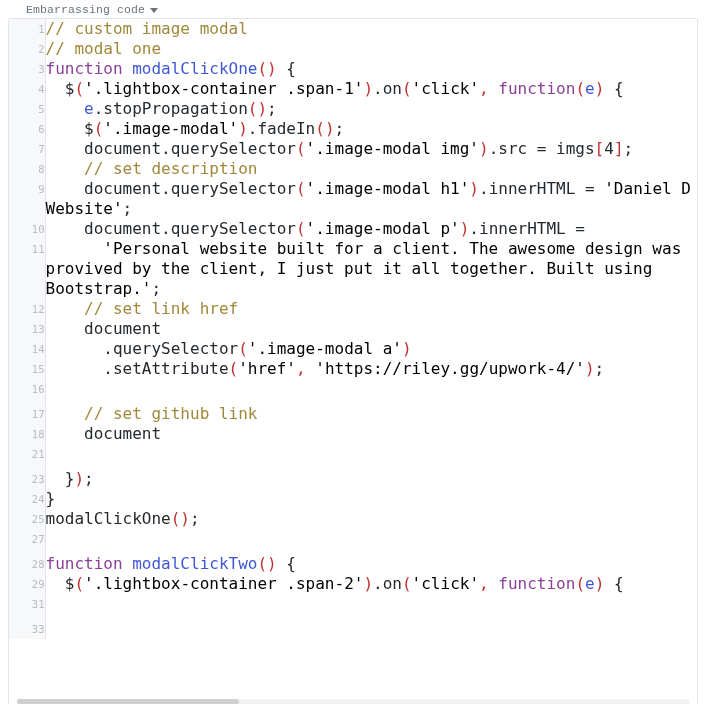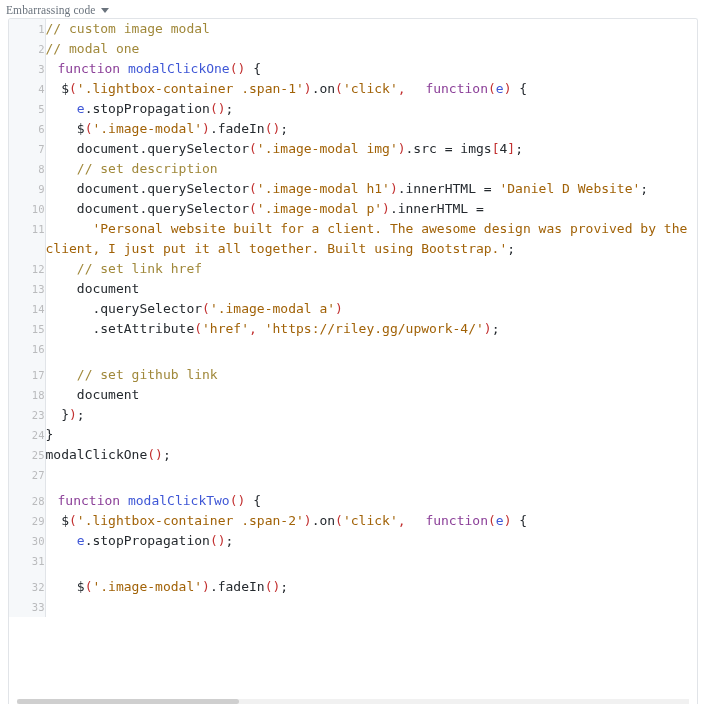--- a/index.html
+++ b/index.html
@@ -19,26 +19,27 @@
   .gist-header {
     height: 18px;
     padding: 1px 0 0 6px;
     box-sizing: border-box;
     display: flex;
     align-items: center;
     gap: 5px;
     background: #ffffff;
   }
   .gist-title {
-    font-family: Liberation Serif, serif;
+    font-family: Liberation Mono, monospace;
     font-size: 11.5px;
     color: #6a737d;
     letter-spacing: 0.1px;
     line-height: 14px;
     white-space: nowrap;
+    margin-left: 20px;
   }
   .caret-down {
     width: 0;
     height: 0;
     border-left: 4px solid transparent;
     border-right: 4px solid transparent;
     border-top: 5px solid #6a737d;
     display: inline-block;
     margin-top: 2px;
   }
@@ -81,34 +82,34 @@
     font-family: "DejaVu Sans Mono", monospace;
     font-size: 10.5px;
     line-height: 20px;
     color: #babbbd;
     user-select: none;
     white-space: nowrap;
   }
   td.lc {
     padding-left: 11px;
     font-family: "DejaVu Sans Mono", monospace;
-    font-size: 13px;
+    font-size: 16px;
     line-height: 20px;
     color: #24292e;
     white-space: pre-wrap;
     word-break: break-word;
     background: #ffffff;
   }
   .blank-line { display: inline-block; height: 20px; }
 
   
   .t-com  { color: #a0883a; }          
-  .t-kw   { color: #8b3f98; margin-left: 12px; }          
+  .t-kw   { color: #8b3f98; }          
   .t-fn   { color: #3f57d6; }          
-  .t-str  { color: #a16207; }          
+  .t-str  { color: #000000; }          
   .t-pun  { color: #c23030; }          
   .t-var  { color: #3f57d6; }          
   .t-pln  { color: #24292e; }          
 
   
   .hscroll {
     position: absolute;
     left: 8px;
     right: 8px;
     bottom: 0;
@@ -200,20 +201,24 @@
           </tr>
           <tr>
             <td class="ln">17</td>
             <td class="lc"><span class="t-pln">    </span><span class="t-com">// set github link</span></td>
           </tr>
           <tr>
             <td class="ln">18</td>
             <td class="lc"><span class="t-pln">    document</span></td>
           </tr>
           <tr>
+            <td class="ln">21</td>
+            <td class="lc"><span class="blank-line"></span></td>
+          </tr>
+          <tr>
             <td class="ln">23</td>
             <td class="lc"><span class="t-pln">  }</span><span class="t-pun">)</span><span class="t-pln">;</span></td>
           </tr>
           <tr>
             <td class="ln">24</td>
             <td class="lc"><span class="t-pln">}</span></td>
           </tr>
           <tr>
             <td class="ln">25</td>
             <td class="lc"><span class="t-pln">modalClickOne</span><span class="t-pun">()</span><span class="t-pln">;</span></td>
@@ -224,30 +229,22 @@
           </tr>
           <tr>
             <td class="ln">28</td>
             <td class="lc"><span class="t-kw">function</span><span class="t-pln"> </span><span class="t-fn">modalClickTwo</span><span class="t-pun">()</span><span class="t-pln"> {</span></td>
           </tr>
           <tr>
             <td class="ln">29</td>
             <td class="lc"><span class="t-pln">  $</span><span class="t-pun">(</span><span class="t-str">'.lightbox-container .span-2'</span><span class="t-pun">)</span><span class="t-pln">.on</span><span class="t-pun">(</span><span class="t-str">'click'</span><span class="t-pun">,</span><span class="t-pln"> </span><span class="t-kw">function</span><span class="t-pun">(</span><span class="t-var">e</span><span class="t-pun">)</span><span class="t-pln"> {</span></td>
           </tr>
           <tr>
-            <td class="ln">30</td>
-            <td class="lc"><span class="t-pln">    </span><span class="t-var">e</span><span class="t-pln">.stopPropagation</span><span class="t-pun">()</span><span class="t-pln">;</span></td>
-          </tr>
-          <tr>
             <td class="ln">31</td>
             <td class="lc"><span class="blank-line"></span></td>
-          </tr>
-          <tr>
-            <td class="ln">32</td>
-            <td class="lc"><span class="t-pln">    $</span><span class="t-pun">(</span><span class="t-str">'.image-modal'</span><span class="t-pun">)</span><span class="t-pln">.fadeIn</span><span class="t-pun">()</span><span class="t-pln">;</span></td>
           </tr>
           <tr>
             <td class="ln">33</td>
             <td class="lc"></td>
           </tr>
         </tbody>
     </table>
   </div>
   <div class="hscroll">
     <div class="thumb" style="width: 33%;"></div>

